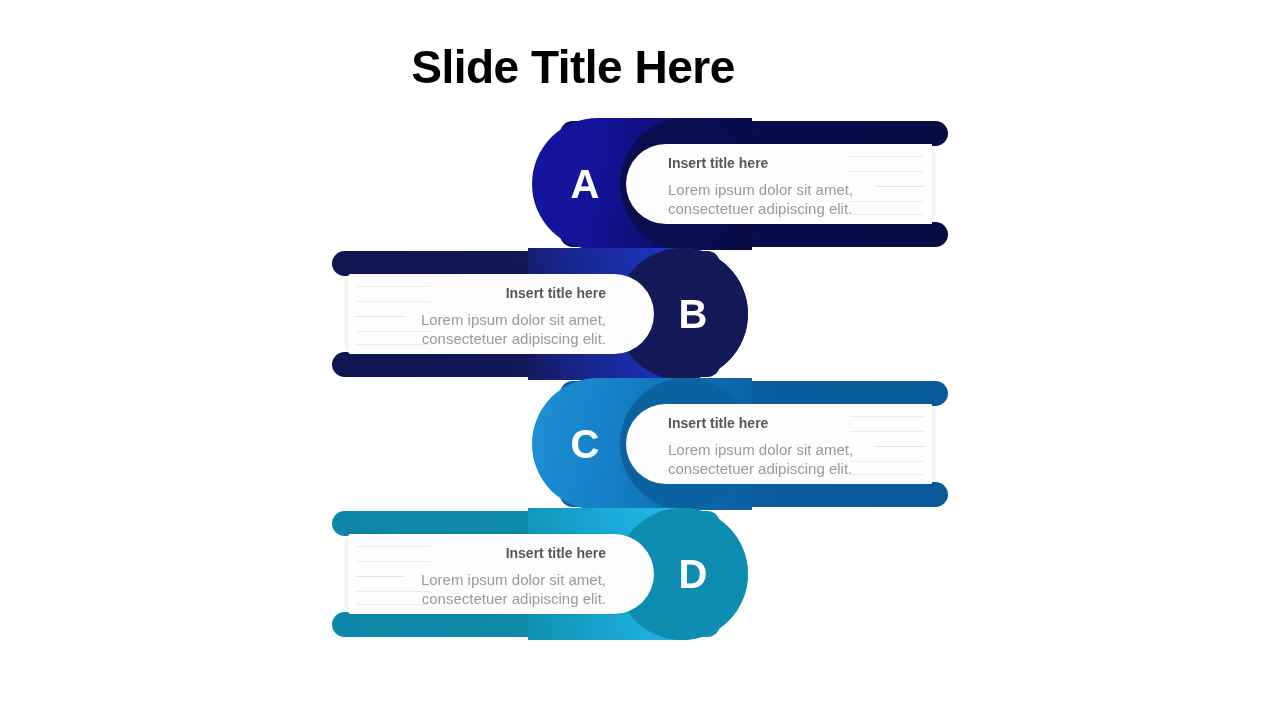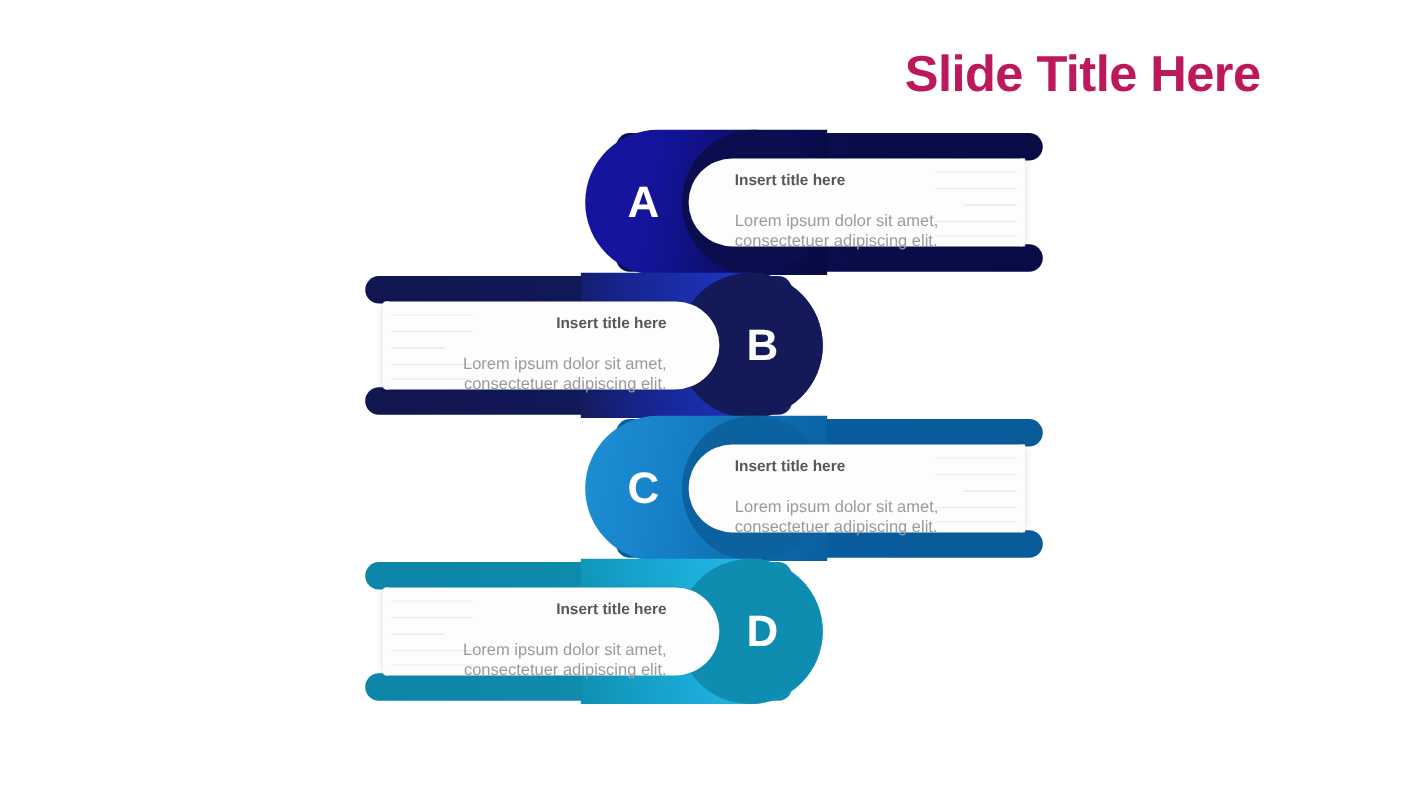--- a/index.html
+++ b/index.html
@@ -16,24 +16,24 @@
     height: 720px;
     background: #ffffff;
   }
 
   
   .slide-title {
     position: absolute;
     top: 40px;
     left: 0;
     width: 1146px;
-    text-align: right;
+    text-align: center;
     font-size: 46px;
     font-weight: bold;
-    color: #be185d;
+    color: #000000;
     letter-spacing: -0.5px;
   }
 
   
   .row {
     position: absolute;
     width: 1280px;
     height: 132px;
   }
   .row-a { top: 118px; }
@@ -144,21 +144,21 @@
   .item-title {
     font-size: 14px;
     font-weight: bold;
     color: #575757;
     line-height: 22px;
   }
   .item-body {
     font-size: 15px;
     color: #9a9a9a;
     line-height: 19px;
-    margin-top: 17px;
+    margin-top: 6px;
     white-space: pre-line;
   }
 
   
   .letter {
     position: absolute;
     top: 0;
     width: 90px;
     height: 132px;
     line-height: 132px;

